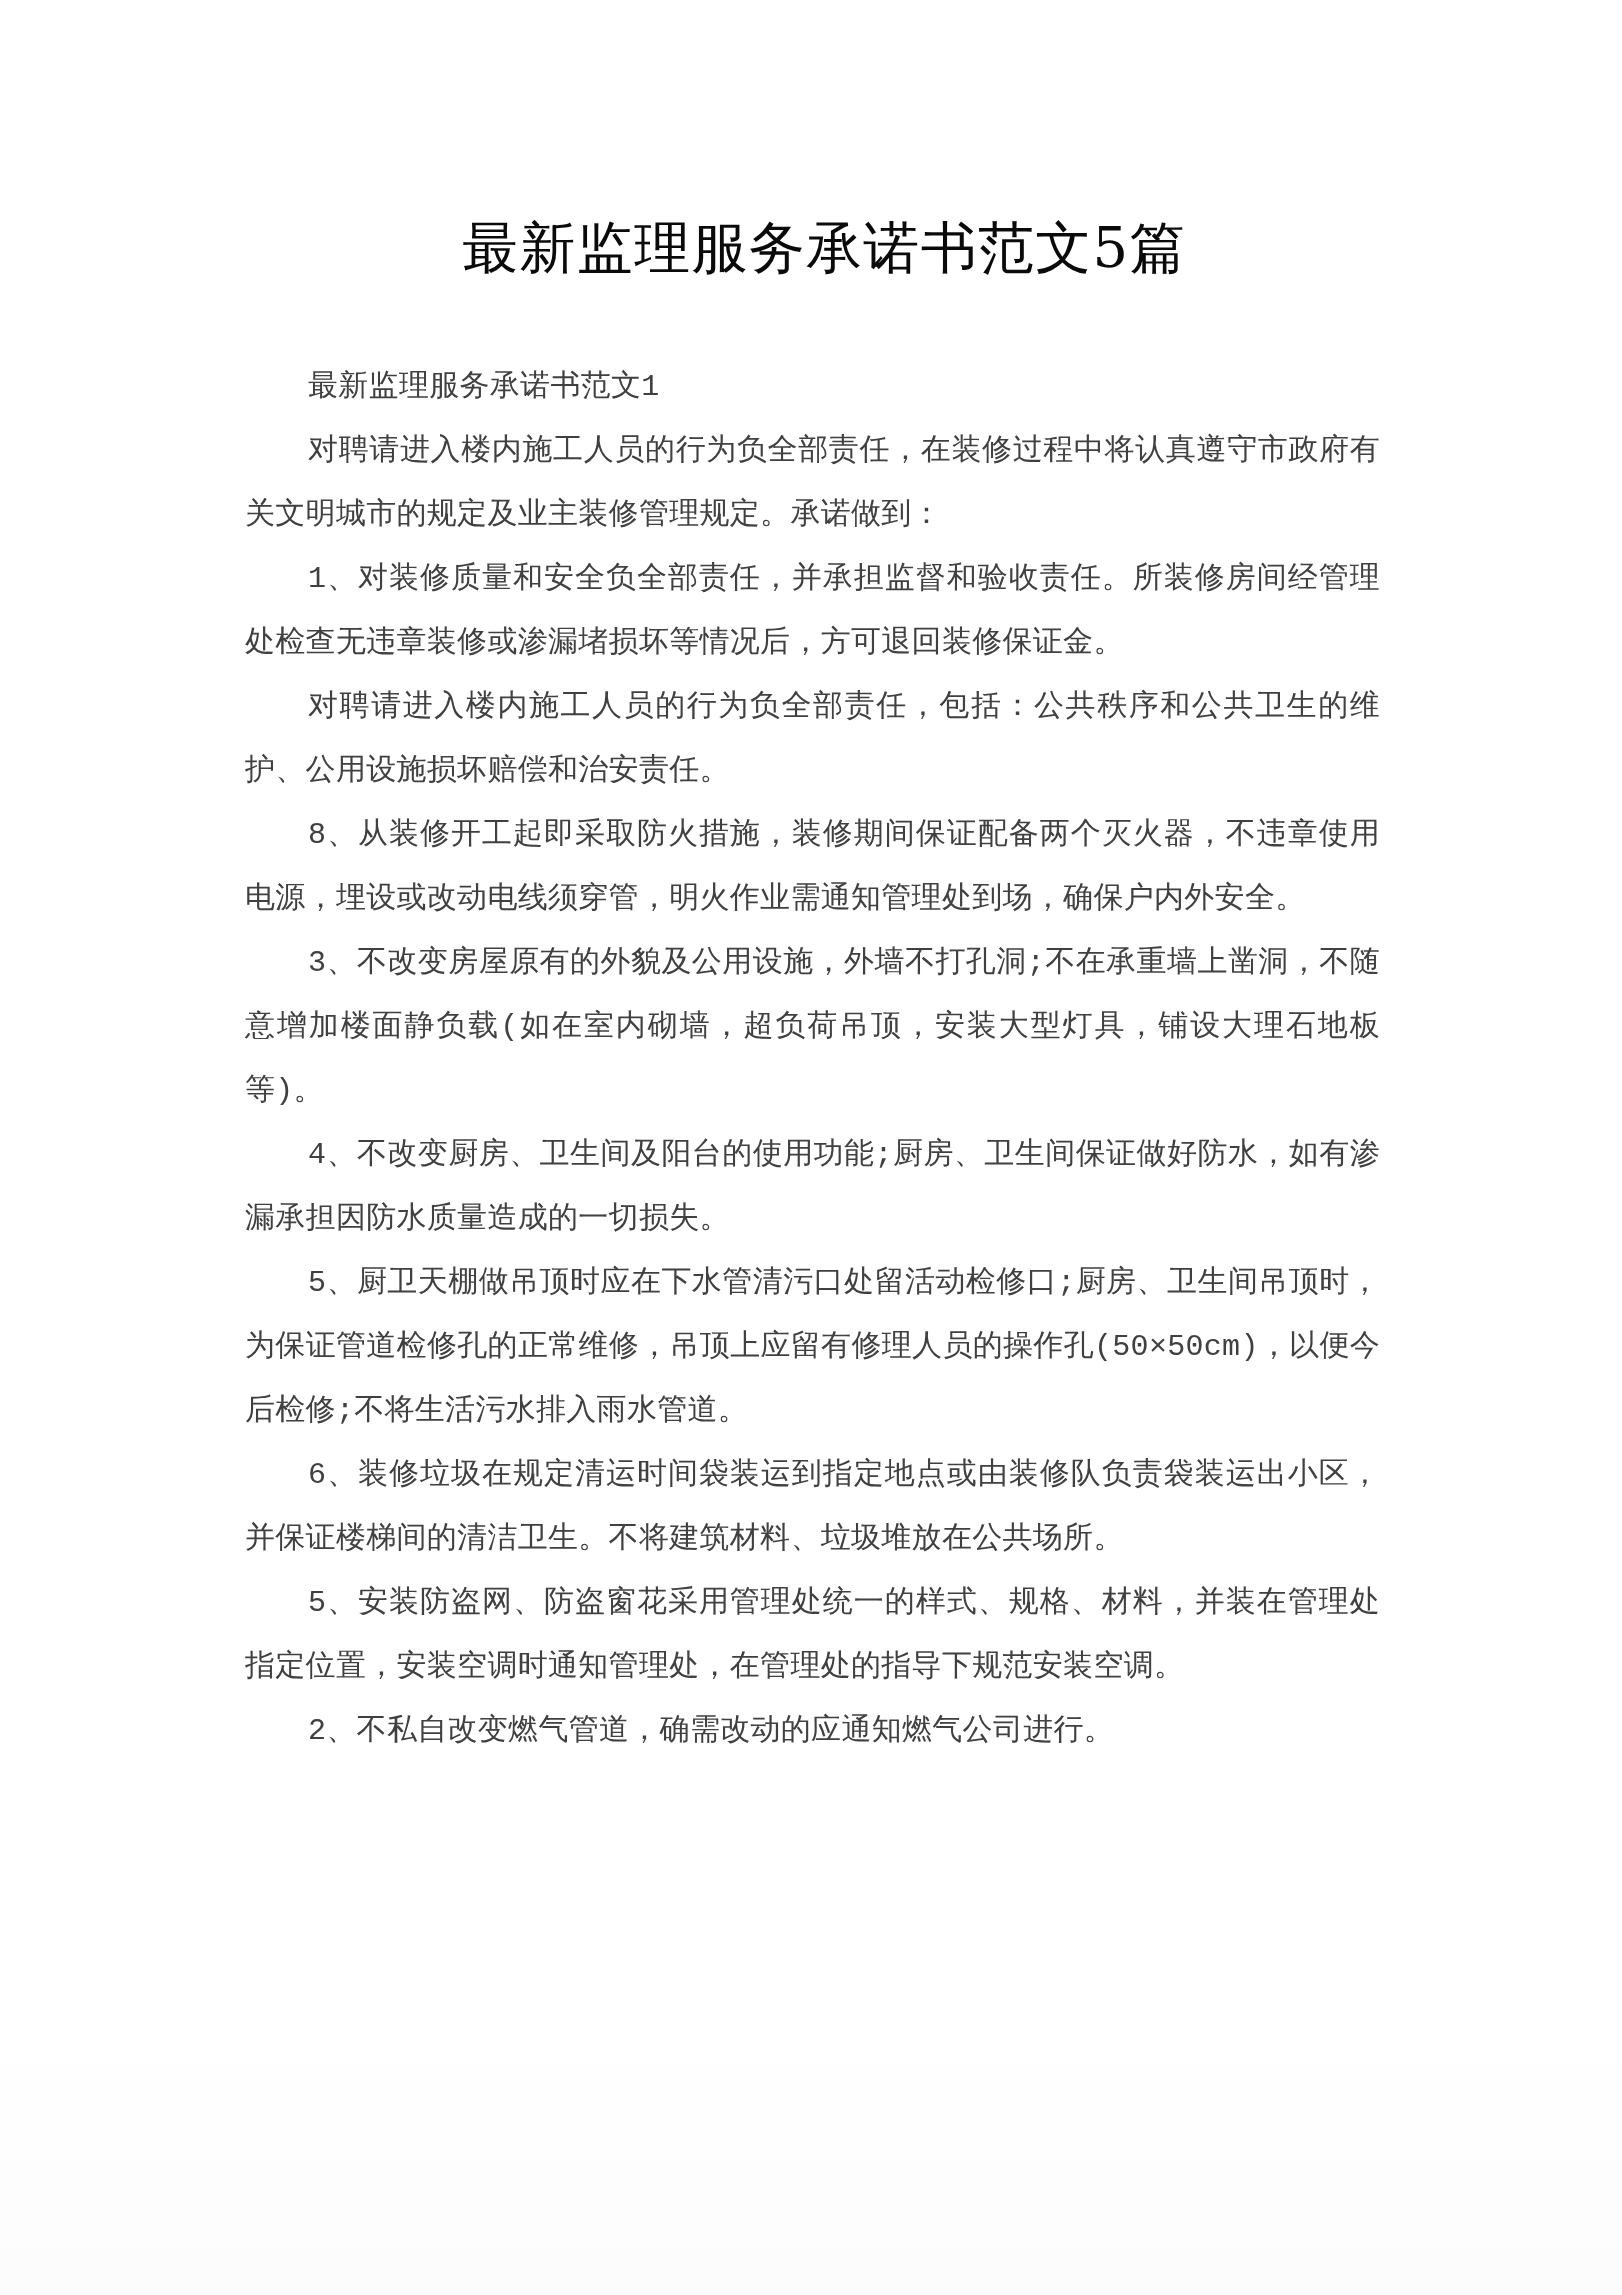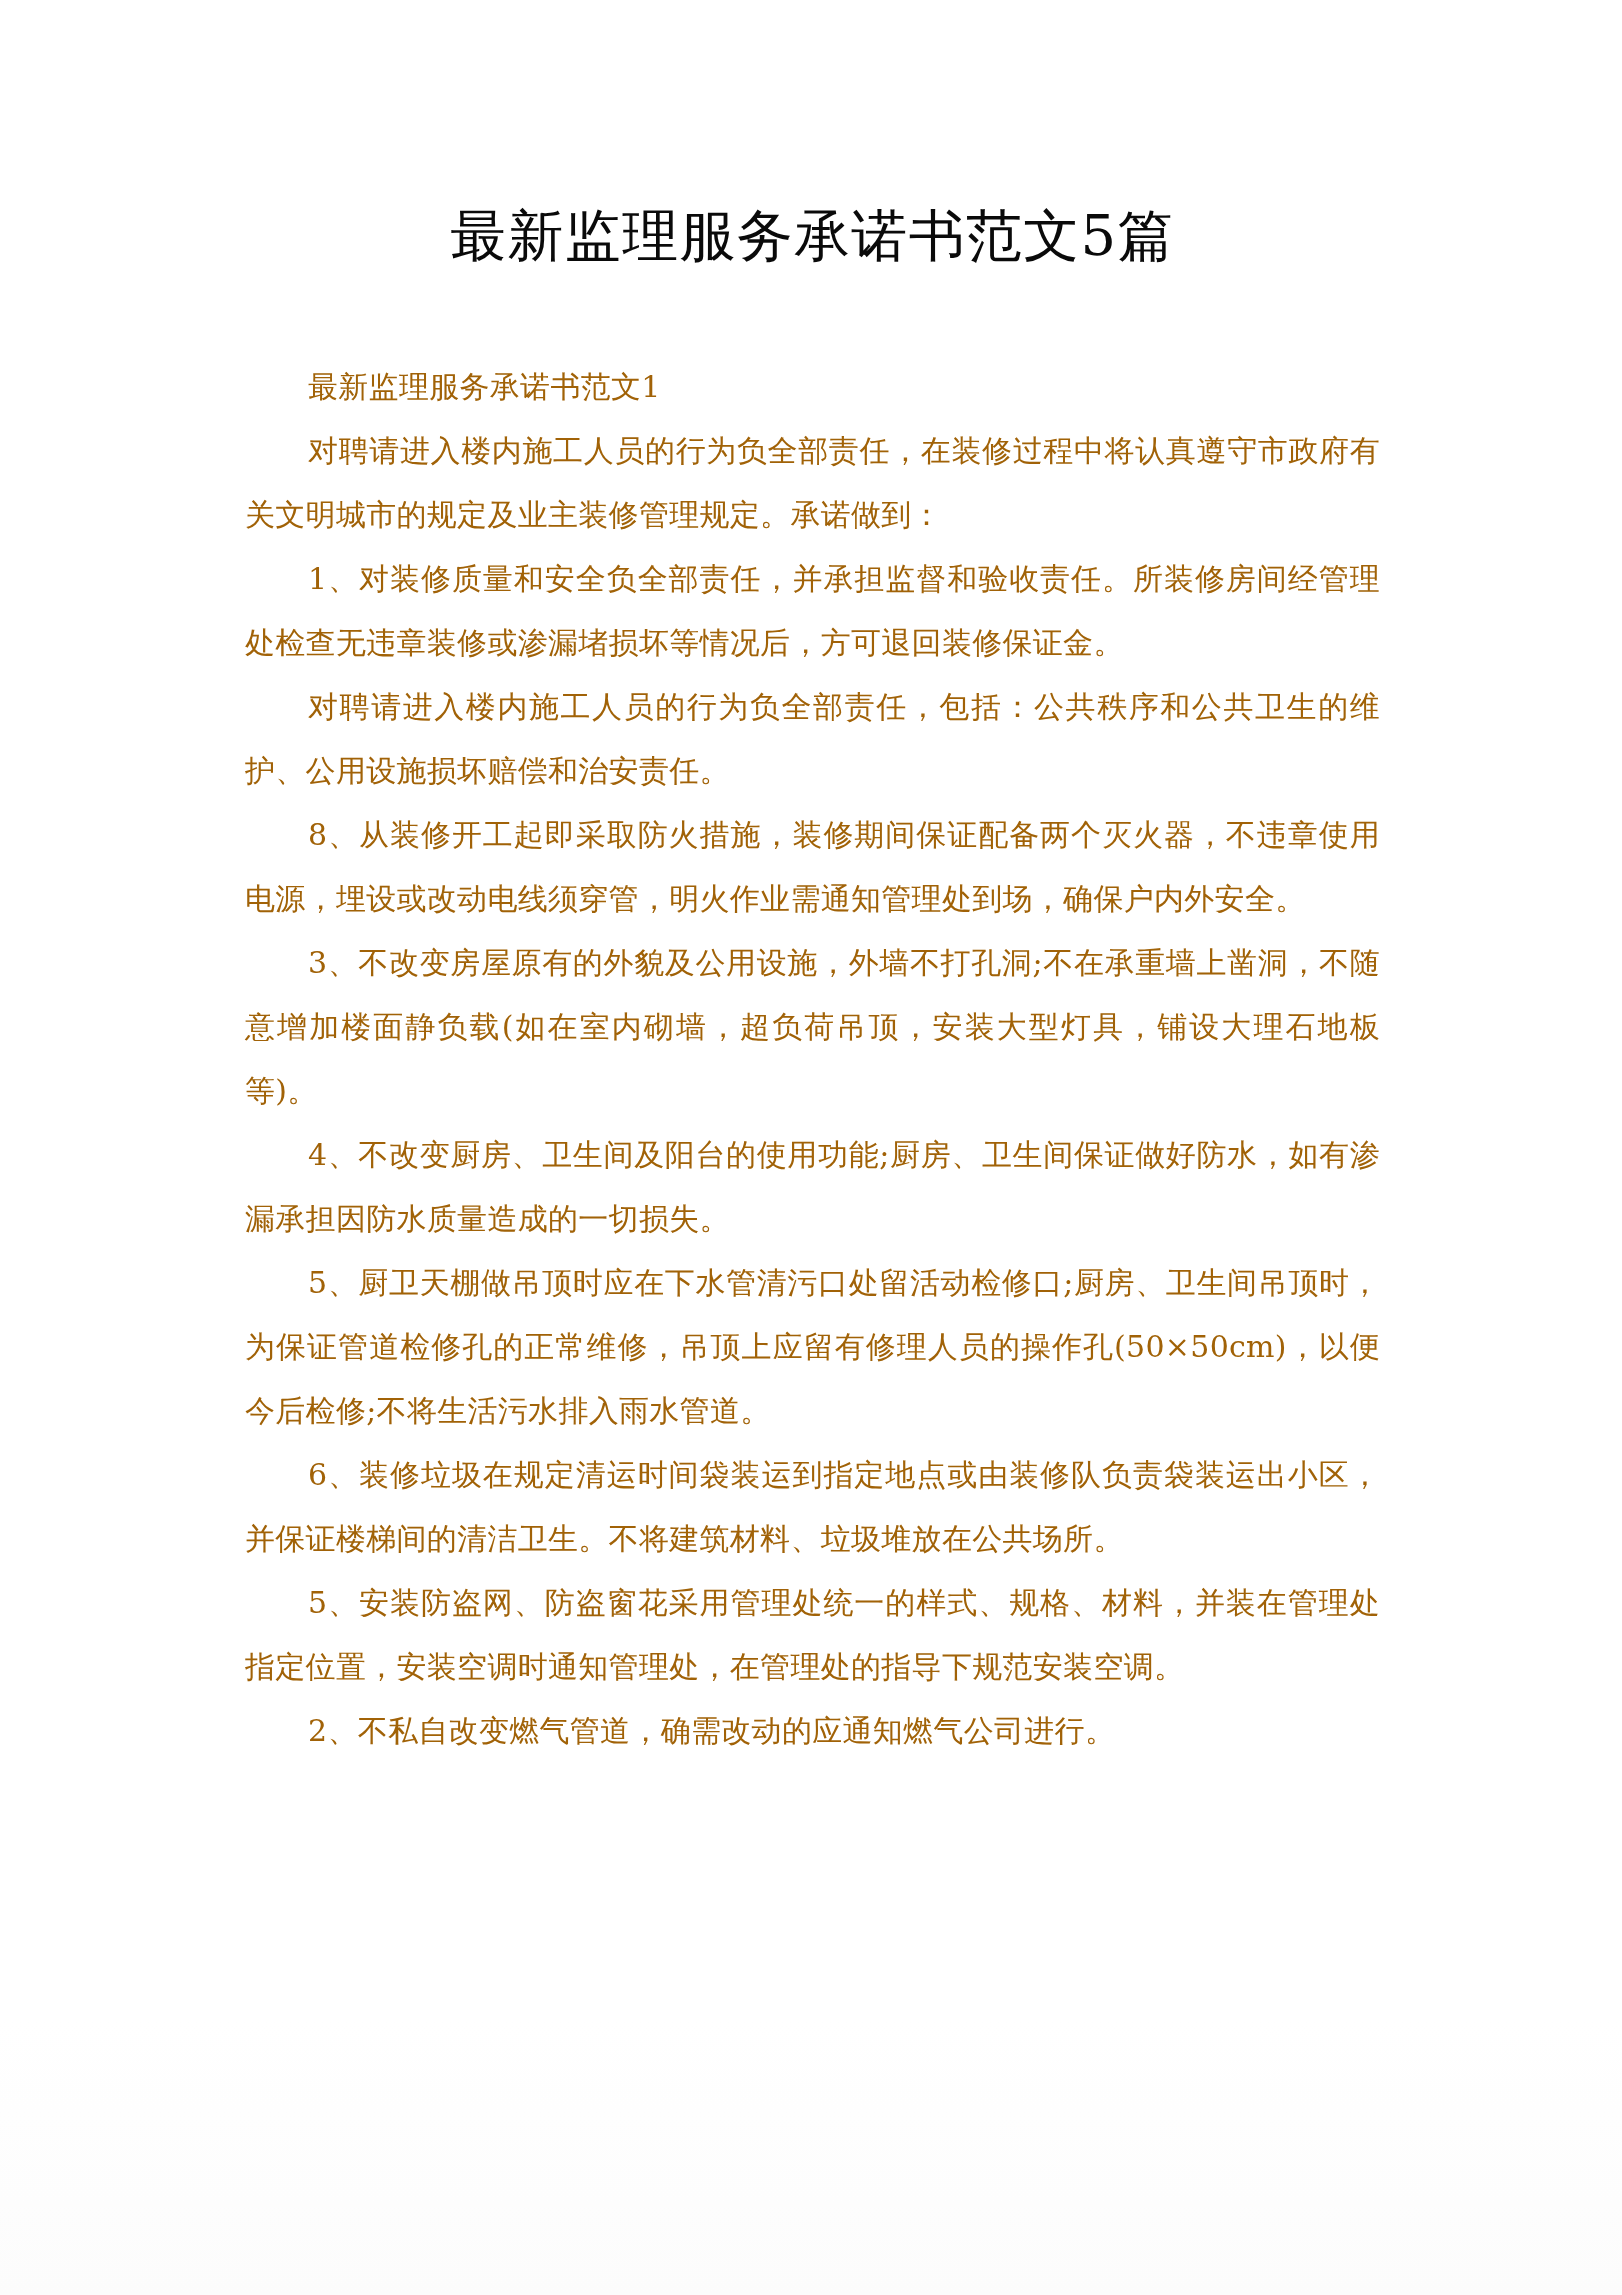--- a/index.html
+++ b/index.html
@@ -25,39 +25,40 @@
     .doc-title {
       position: absolute;
       left: 0;
       width: 1135px;
       top: 196px;
       text-align: center;
       font-size: 56px;
       line-height: 79px;
       font-weight: normal;
       letter-spacing: 1.3px;
-      margin: 0;
+      margin: 12px;
       color: #0a0a0a;
     }
     .body-text {
       position: absolute;
       left: 0;
       top: 355px;
       width: 1135px;
     }
     .para {
       margin: 0;
       font-size: 30px;
       line-height: 64px;
       text-indent: 63px;
       text-align: justify;
       text-justify: inter-character;
       letter-spacing: 0.3px;
-      color: #a16207;
+      color: #404040;
       word-break: break-all;
+      font-family: Liberation Mono, monospace;
     }
   </style>
 </head>
 <body>
 
 <div class="page">
   <h1 class="doc-title">最新监理服务承诺书范文5篇</h1>
 
   <div class="body-text">
     <p class="para">最新监理服务承诺书范文1</p>

